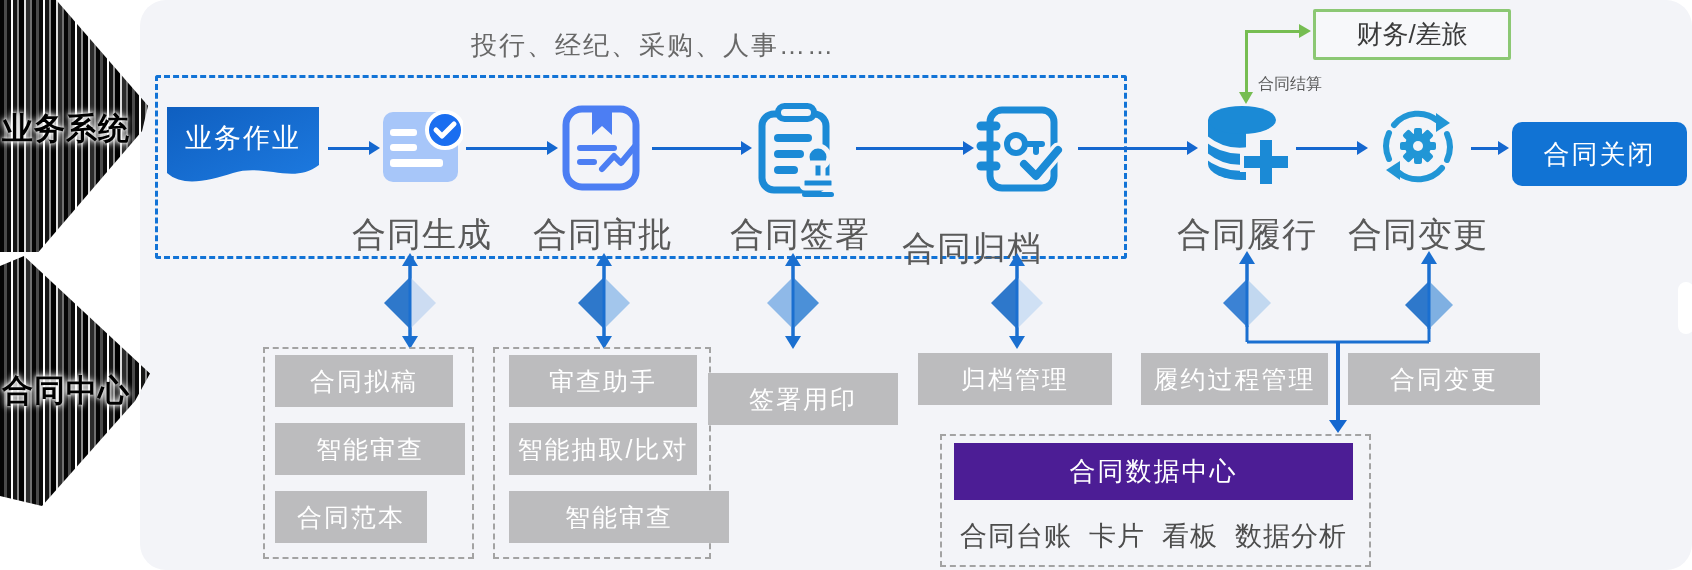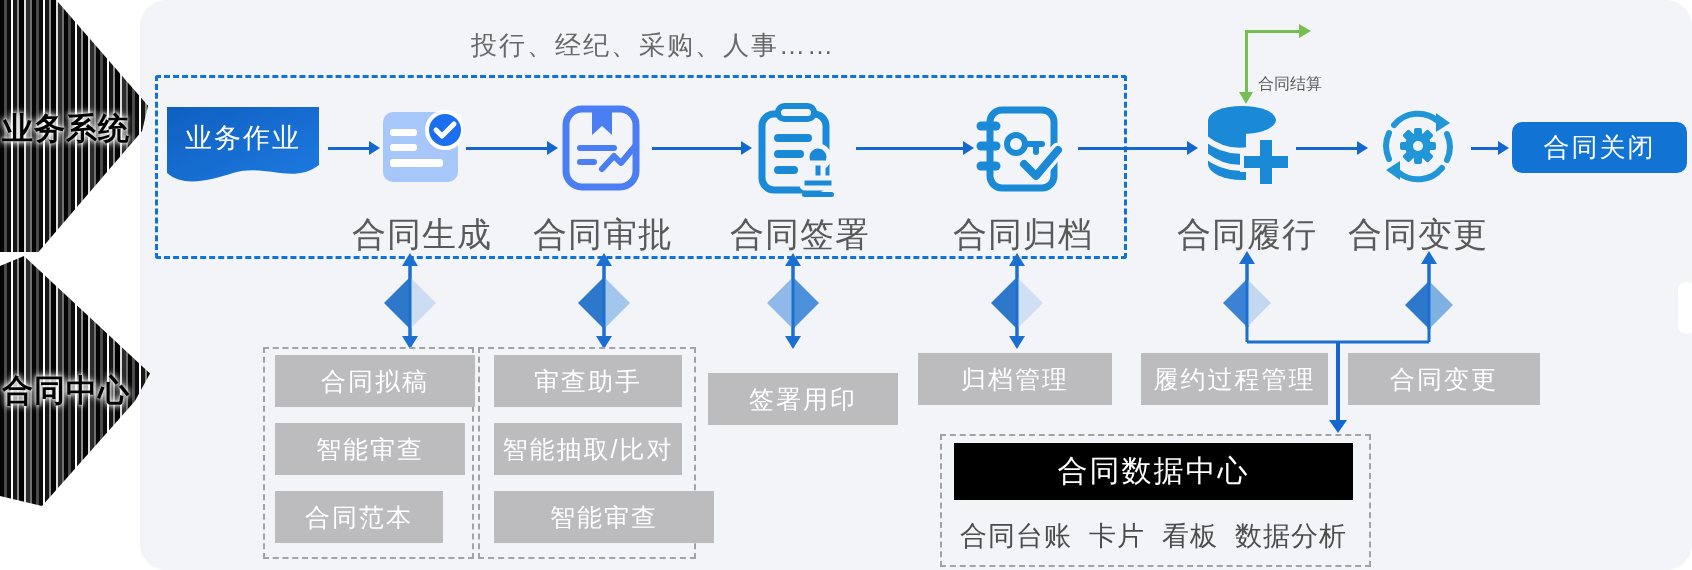--- a/index.html
+++ b/index.html
@@ -42,29 +42,29 @@
   .gline-h{left:1245px;top:30px;width:56px;height:3px;background:#76bd52;}
   .ghead-down{left:1239px;top:92px;width:0;height:0;border-top:12px solid #76bd52;
       border-left:7px solid transparent;border-right:7px solid transparent;}
   .ghead-right{left:1299px;top:24px;width:0;height:0;border-left:12px solid #76bd52;
       border-top:7px solid transparent;border-bottom:7px solid transparent;}
   .green-box{left:1313px;top:9px;width:192px;height:45px;border:3px solid #8cc874;border-radius:2px;
       display:flex;align-items:center;justify-content:center;font-size:26px;color:#3b3b3b;background:rgba(255,255,255,0.35);}
   .settle-label{left:1258px;top:74px;font-size:16px;color:#5a5a5a;}
 
   
-  .close-btn{left:1512px;top:122px;width:175px;height:51px;background:#1173d4;border-radius:10px;
+  .close-btn{left:1512px;top:122px;width:175px;height:64px;background:#1173d4;border-radius:10px;
       display:flex;align-items:center;justify-content:center;font-size:26px;color:#ffffff;letter-spacing:2px;}
 
   
   .gbox{height:52px;background:#bcbcbe;color:#ffffff;font-size:25px;letter-spacing:2px;
       display:flex;align-items:center;justify-content:center;}
   .dgroup{border:2px dashed #a3a3a3;}
   .dc-box{left:940px;top:434px;width:427px;height:129px;border:2px dashed #a3a3a3;}
-  .dc-header{left:954px;top:443px;width:399px;height:57px;background:#000000;color:#fff;font-size:30px;
+  .dc-header{left:954px;top:443px;width:399px;height:57px;background:#4c1d95;color:#fff;font-size:26px;
       letter-spacing:2px;display:flex;align-items:center;justify-content:center;}
   .dc-items{left:940px;top:518px;width:427px;text-align:center;font-size:27px;color:#4c4c4c;letter-spacing:1px;white-space:pre;}
 </style>
 </head>
 <body>
 
 <div id="stage">
 
   <div class="abs panel"></div>
   <div class="abs notch"></div>
@@ -163,36 +163,37 @@
         <rect x="30" y="51" width="9" height="9" rx="2" transform="rotate(-45 34.5 55.5)"></rect>
         <rect x="49" y="51" width="9" height="9" rx="2" transform="rotate(45 53.5 55.5)"></rect>
       </g>
     </g>
     <circle cx="44" cy="45" r="5" fill="#f3f4f8"></circle>
   </svg>
 
   <div class="abs stage-label" style="left:342px;">合同生成</div>
   <div class="abs stage-label" style="left:523px;">合同审批</div>
   <div class="abs stage-label" style="left:720px;">合同签署</div>
-  <div class="abs stage-label" style="left:943px;">合同归档</div>
+  <div class="abs stage-label" style="left:892px;margin-top:14px;">合同归档</div>
   <div class="abs stage-label" style="left:1167px;">合同履行</div>
   <div class="abs stage-label" style="left:1338px;">合同变更</div>
 
   <div class="abs harrow" style="left:328px;width:42px;"></div>
   <div class="abs harrow" style="left:466px;width:82px;"></div>
   <div class="abs harrow" style="left:652px;width:90px;"></div>
   <div class="abs harrow" style="left:856px;width:108px;"></div>
   <div class="abs harrow" style="left:1078px;width:110px;"></div>
   <div class="abs harrow" style="left:1296px;width:62px;"></div>
   <div class="abs harrow" style="left:1471px;width:28px;"></div>
 
   <div class="abs gline-v"></div>
   <div class="abs gline-h"></div>
   <div class="abs ghead-down"></div>
   <div class="abs ghead-right"></div>
+  <div class="abs green-box">财务/差旅</div>
   <div class="abs settle-label">合同结算</div>
 
   <div class="abs close-btn">合同关闭</div>
 
   <svg class="abs" style="left:383px;top:252px;" width="54" height="98" viewBox="0 0 54 98">
     <line x1="27" y1="8" x2="27" y2="90" stroke="#1a6fd0" stroke-width="3"></line>
     <polygon points="27,1 19,14 35,14" fill="#1a6fd0"></polygon>
       <polygon points="27,97 19,84 35,84" fill="#1a6fd0"></polygon>
     <path d="M27 25 L1 51 L27 77 Z" fill="#2e78cb"></path>
       <path d="M27 25 L53 51 L27 77 Z" fill="#ccdcf2"></path>
@@ -233,25 +234,25 @@
     <polygon points="209,1 201,14 217,14" fill="#1a6fd0"></polygon>
     <path d="M209 31 L185 55 L209 79 Z" fill="#2e78cb"></path>
       <path d="M209 31 L233 55 L209 79 Z" fill="#7fb0e2"></path>
     <line x1="209" y1="14" x2="209" y2="79" stroke="#1a6fd0" stroke-width="3"></line>
     <line x1="27" y1="92" x2="209" y2="92" stroke="#1a6fd0" stroke-width="3"></line>
     <line x1="118" y1="92" x2="118" y2="172" stroke="#1467cf" stroke-width="4"></line>
     <polygon points="118,183 109,170 127,170" fill="#1467cf"></polygon>
   </svg>
 
   <div class="abs dgroup" style="left:263px;top:347px;width:207px;height:208px;">
-    <div class="abs gbox" style="left:10px;top:6px;width:200px;">合同拟稿</div>
+    <div class="abs gbox" style="left:10px;top:6px;width:178px;">合同拟稿</div>
     <div class="abs gbox" style="left:10px;top:74px;width:190px;">智能审查</div>
-    <div class="abs gbox" style="left:10px;top:142px;width:168px;">合同范本</div>
+    <div class="abs gbox" style="left:10px;top:142px;width:152px;">合同范本</div>
   </div>
-  <div class="abs dgroup" style="left:478px;top:347px;width:214px;height:208px;">
+  <div class="abs dgroup" style="left:493px;top:347px;width:214px;height:208px;">
     <div class="abs gbox" style="left:14px;top:6px;width:188px;">审查助手</div>
     <div class="abs gbox" style="left:14px;top:74px;width:188px;">智能抽取/比对</div>
     <div class="abs gbox" style="left:14px;top:142px;width:220px;">智能审查</div>
   </div>
   <div class="abs gbox" style="left:708px;top:353px;width:190px;margin-top:20px;">签署用印</div>
   <div class="abs gbox" style="left:918px;top:353px;width:194px;">归档管理</div>
   <div class="abs gbox" style="left:1141px;top:353px;width:187px;">履约过程管理</div>
   <div class="abs gbox" style="left:1348px;top:353px;width:192px;">合同变更</div>
 
   <div class="abs dc-box"></div>

